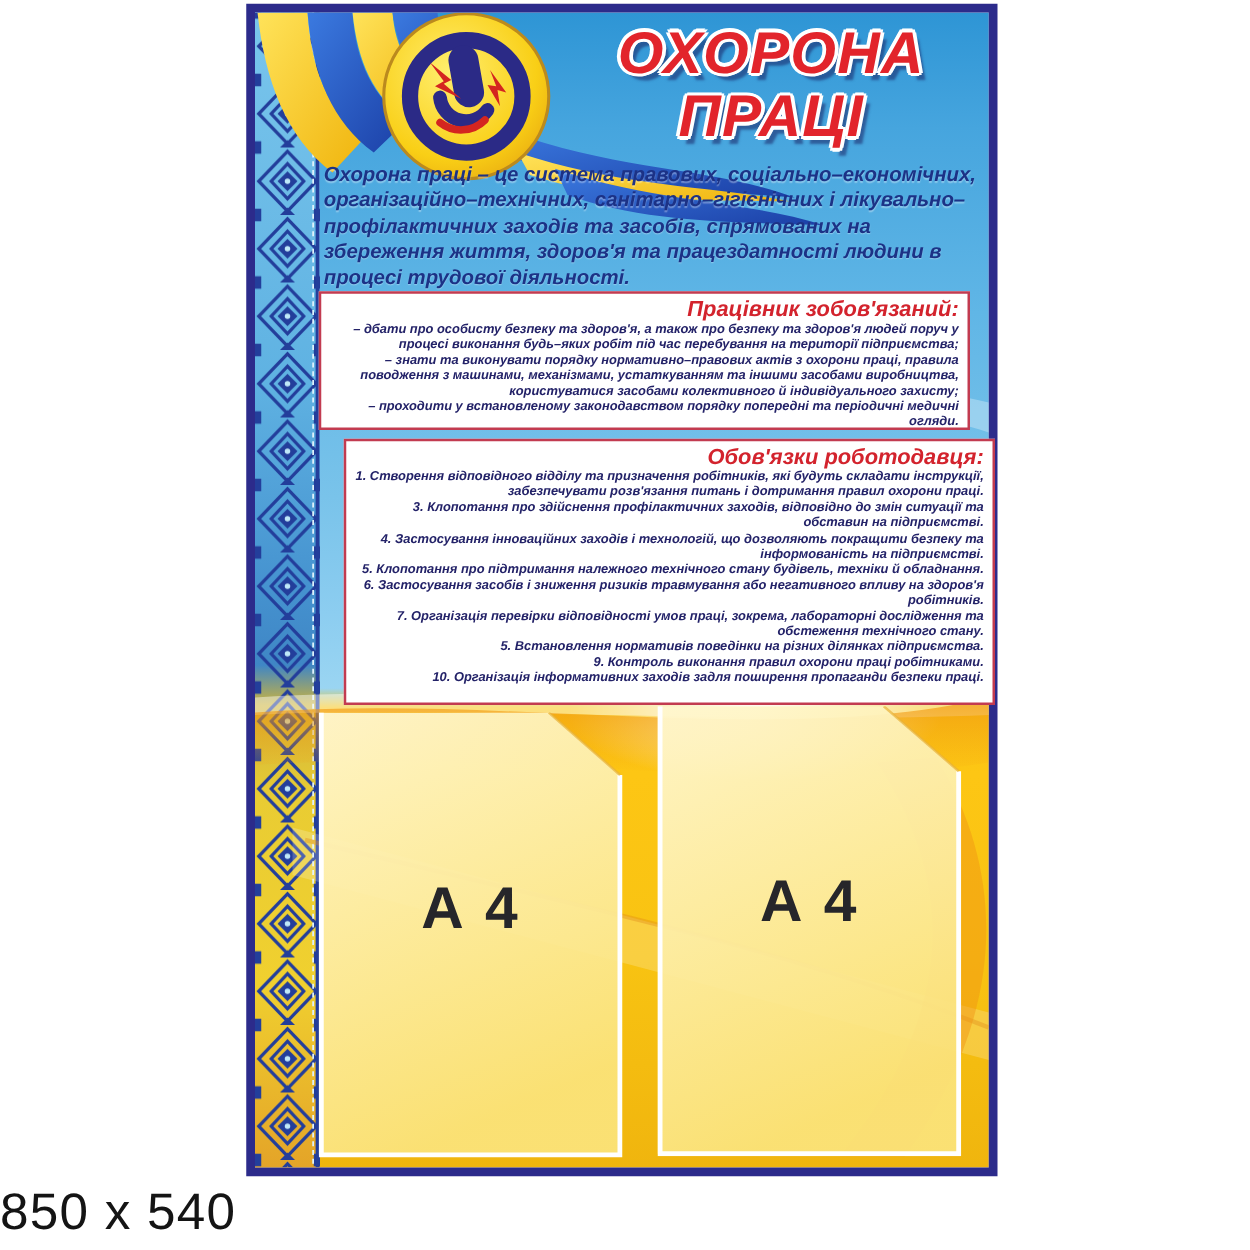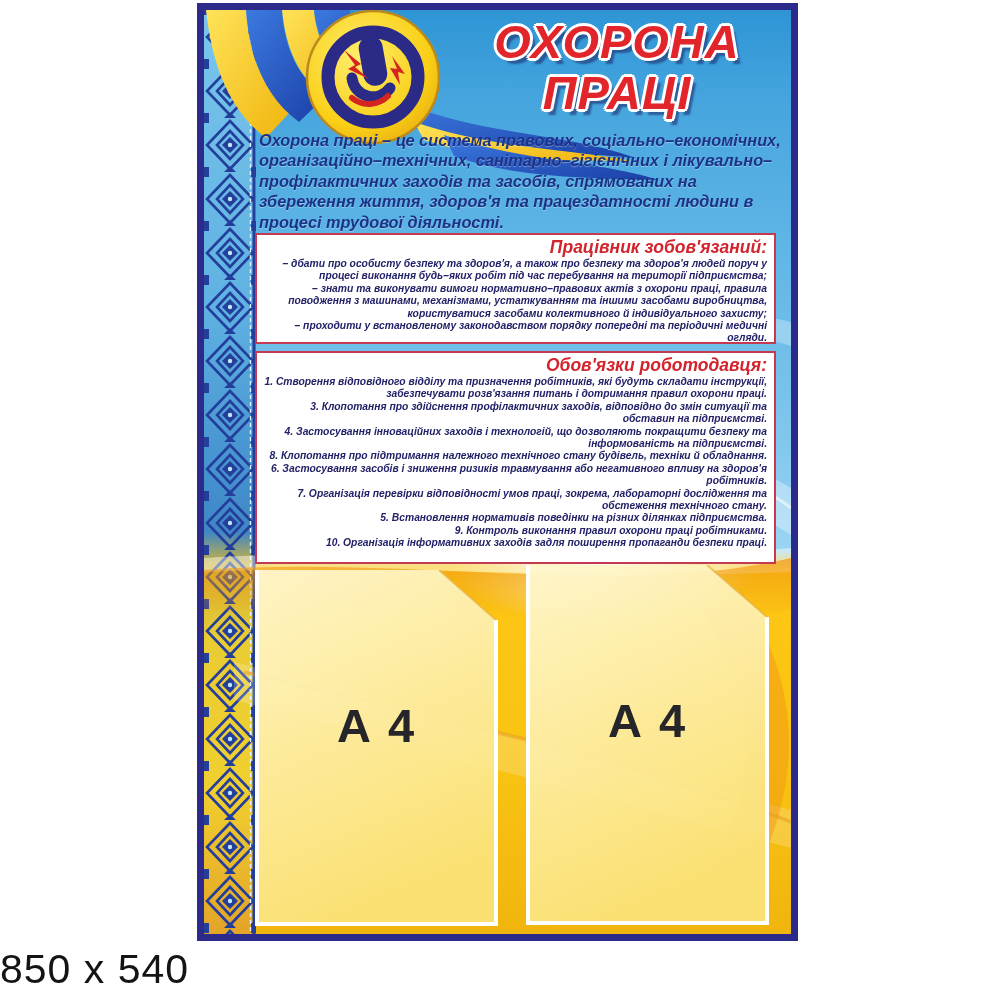--- a/index.html
+++ b/index.html
@@ -29,21 +29,21 @@
   .intro{
     position:absolute;left:55px;top:120px;width:524px;
     font-weight:bold;font-style:italic;font-size:16.3px;line-height:20.4px;
     color:#1c3286;text-shadow:0 1px 1px rgba(255,255,255,.35);
   }
   .dutybox{
     position:absolute;left:51px;width:521px;background:#ffffff;
     border:2px solid #c23b50;box-sizing:border-box;padding:2px 7px 2px 7px;overflow:hidden;text-align:right;
   }
   .dutybox.b1{top:223px;height:111px;}
-  .dutybox.b2{top:341px;height:213px;}
+  .dutybox.b2{top:341px;height:213px;margin-left:20px;}
   .dutybox h2{
     margin:0 0 1px 0;font-size:17.5px;line-height:20px;font-weight:bold;font-style:italic;color:#d3232d;
   }
   .dutybox p{
     margin:0;font-size:10.3px;line-height:12.4px;font-weight:bold;font-style:italic;color:#232268;
   }
   
   .pocket{position:absolute;width:243px;height:356px;border-radius:29px;}
   .pocket svg{position:absolute;left:0;top:0;}
   .pocket .lbl{
@@ -159,33 +159,33 @@
       <div>ОХОРОНА</div>
       <div>ПРАЦІ</div>
     </div>
 
     <div class="intro">Охорона праці – це система правових, соціально–економічних, організаційно–технічних, санітарно–гігієнічних і лікувально–профілактичних заходів та засобів, спрямованих на збереження життя, здоров'я та працездатності людини в процесі трудової діяльності.</div>
 
     <div class="dutybox b1">
       <h2>Працівник зобов'язаний:</h2>
       <div>
           <p>– дбати про особисту безпеку та здоров'я, а також про безпеку та здоров'я людей поруч у процесі виконання будь–яких робіт під час перебування на території підприємства;</p>
-          <p>– знати та виконувати вимоги нормативно–правових актів з охорони праці, правила поводження з машинами, механізмами, устаткуванням та іншими засобами виробництва, користуватися засобами колективного й індивідуального захисту;</p>
+          <p>– знати та виконувати порядку нормативно–правових актів з охорони праці, правила поводження з машинами, механізмами, устаткуванням та іншими засобами виробництва, користуватися засобами колективного й індивідуального захисту;</p>
           <p>– проходити у встановленому законодавством порядку попередні та періодичні медичні огляди.</p>
         </div>
 
     </div>
 
     <div class="dutybox b2">
       <h2>Обов'язки роботодавця:</h2>
       <div>
           <p>1. Створення відповідного відділу та призначення робітників, які будуть складати інструкції, забезпечувати розв'язання питань і дотримання правил охорони праці.</p>
           <p>3. Клопотання про здійснення профілактичних заходів, відповідно до змін ситуації та обставин на підприємстві.</p>
           <p>4. Застосування інноваційних заходів і технологій, що дозволяють покращити безпеку та інформованість на підприємстві.</p>
-          <p>8. Клопотання про підтримання належного технічного стану будівель, техніки й обладнання.</p>
+          <p>5. Клопотання про підтримання належного технічного стану будівель, техніки й обладнання.</p>
           <p>6. Застосування засобів і зниження ризиків травмування або негативного впливу на здоров'я робітників.</p>
           <p>7. Організація перевірки відповідності умов праці, зокрема, лабораторні дослідження та обстеження технічного стану.</p>
           <p>5. Встановлення нормативів поведінки на різних ділянках підприємства.</p>
           <p>9. Контроль виконання правил охорони праці робітниками.</p>
           <p>10. Організація інформативних заходів задля поширення пропаганди безпеки праці.</p>
         </div>
 
     </div>
 
     <div class="pocket left">

